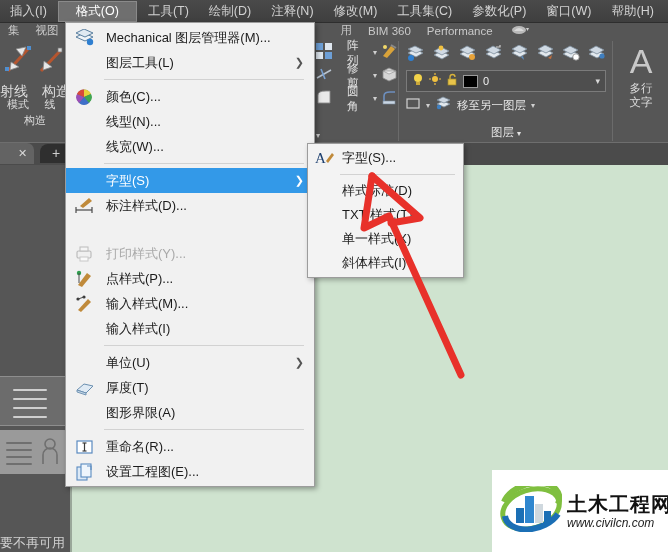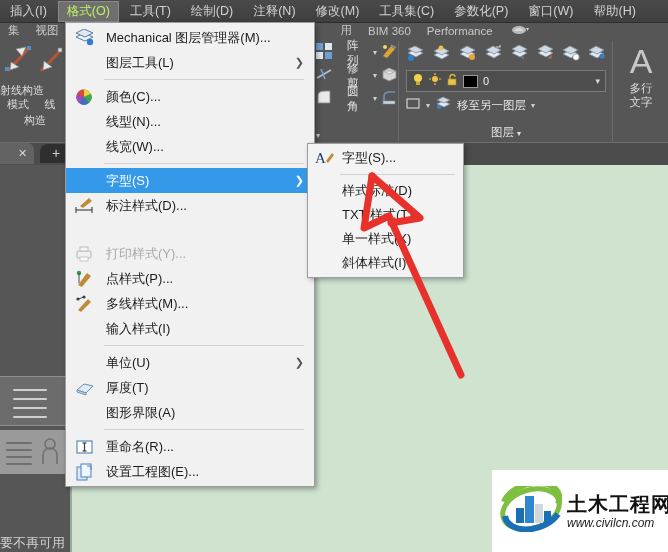--- a/index.html
+++ b/index.html
@@ -27,41 +27,41 @@
     background:linear-gradient(#4a4a4a,#3f3f3f);
     border-bottom:1px solid #2e2e2e;
     display:flex;align-items:center;
     z-index:40;
   }
   .menubar .mi{
     font-size:12.5px;color:#d2d2d2;padding:2px 9px;margin:0 1px;
     white-space:nowrap;line-height:17px;
   }
   .menubar .mi.active{
-    background:#6f6f6f;color:#bef264;border:1px solid #8a8a8a;
-    padding:1px 8px;
+    background:#6f6f6f;color:#ffffff;border:1px solid #8a8a8a;
+    padding:1px 17px;
   }
 
   
   .ribbon{
     position:absolute;left:0;top:22px;width:668px;height:120px;
     background:#565656;overflow:hidden;z-index:5;
   }
   .ribbon-tabs{
     position:absolute;left:0;top:0;height:17px;width:668px;
     display:flex;align-items:center;font-size:11.5px;color:#c9c9c9;
   }
   .ribbon-tabs span{padding:0 8px;}
   .panelA{
     position:absolute;left:0;top:19px;width:70px;height:100px;
     border-right:1px solid #6b6b6b;
   }
   .panelA .lbls{
     position:absolute;left:0;top:42px;width:70px;
-    display:flex;justify-content:flex-start;font-size:11px;color:#dcdcdc;
+    display:flex;justify-content:space-between;font-size:14px;color:#dcdcdc;
   }
   .panelA .lbl2{position:absolute;left:0;top:56px;width:70px;text-align:center;font-size:11px;color:#dcdcdc;}
   .panelA .lbl3{position:absolute;left:0;top:72px;width:70px;text-align:center;font-size:11px;color:#dcdcdc;}
 
   .panelMod{
     position:absolute;left:313px;top:19px;width:85px;height:100px;
     border-right:1px solid #6b6b6b;
   }
   .panelMod .row{display:flex;align-items:center;height:23px;padding-left:3px;gap:4px;}
   .panelMod .row .t{font-size:11.5px;color:#e2e2e2;padding-left:10px;}
@@ -491,21 +491,21 @@
 
     <div class="mrow">
       <span class="ico">
         <svg width="20" height="18" viewBox="0 0 20 18">
             <path d="M3 15 L13 4 L16 7 L6 17Z" fill="#c08a3a"></path>
             <circle cx="3" cy="4" r="1.6" fill="#3a3a3a"></circle>
             <circle cx="9" cy="2" r="1.6" fill="#3a3a3a"></circle>
             <line x1="3" y1="4" x2="9" y2="2" stroke="#4a4a4a" stroke-width="1"></line>
           </svg>
       </span>
-      <span>多线样式(M)...</span>
+      <span>输入样式(M)...</span>
     </div>
 
     <div class="mrow">
       <span>输入样式(I)</span>
     </div>
     <div class="msep"></div>
 
     <div class="mrow">
       <span>单位(U)</span>
       <span class="sub">❯</span>

